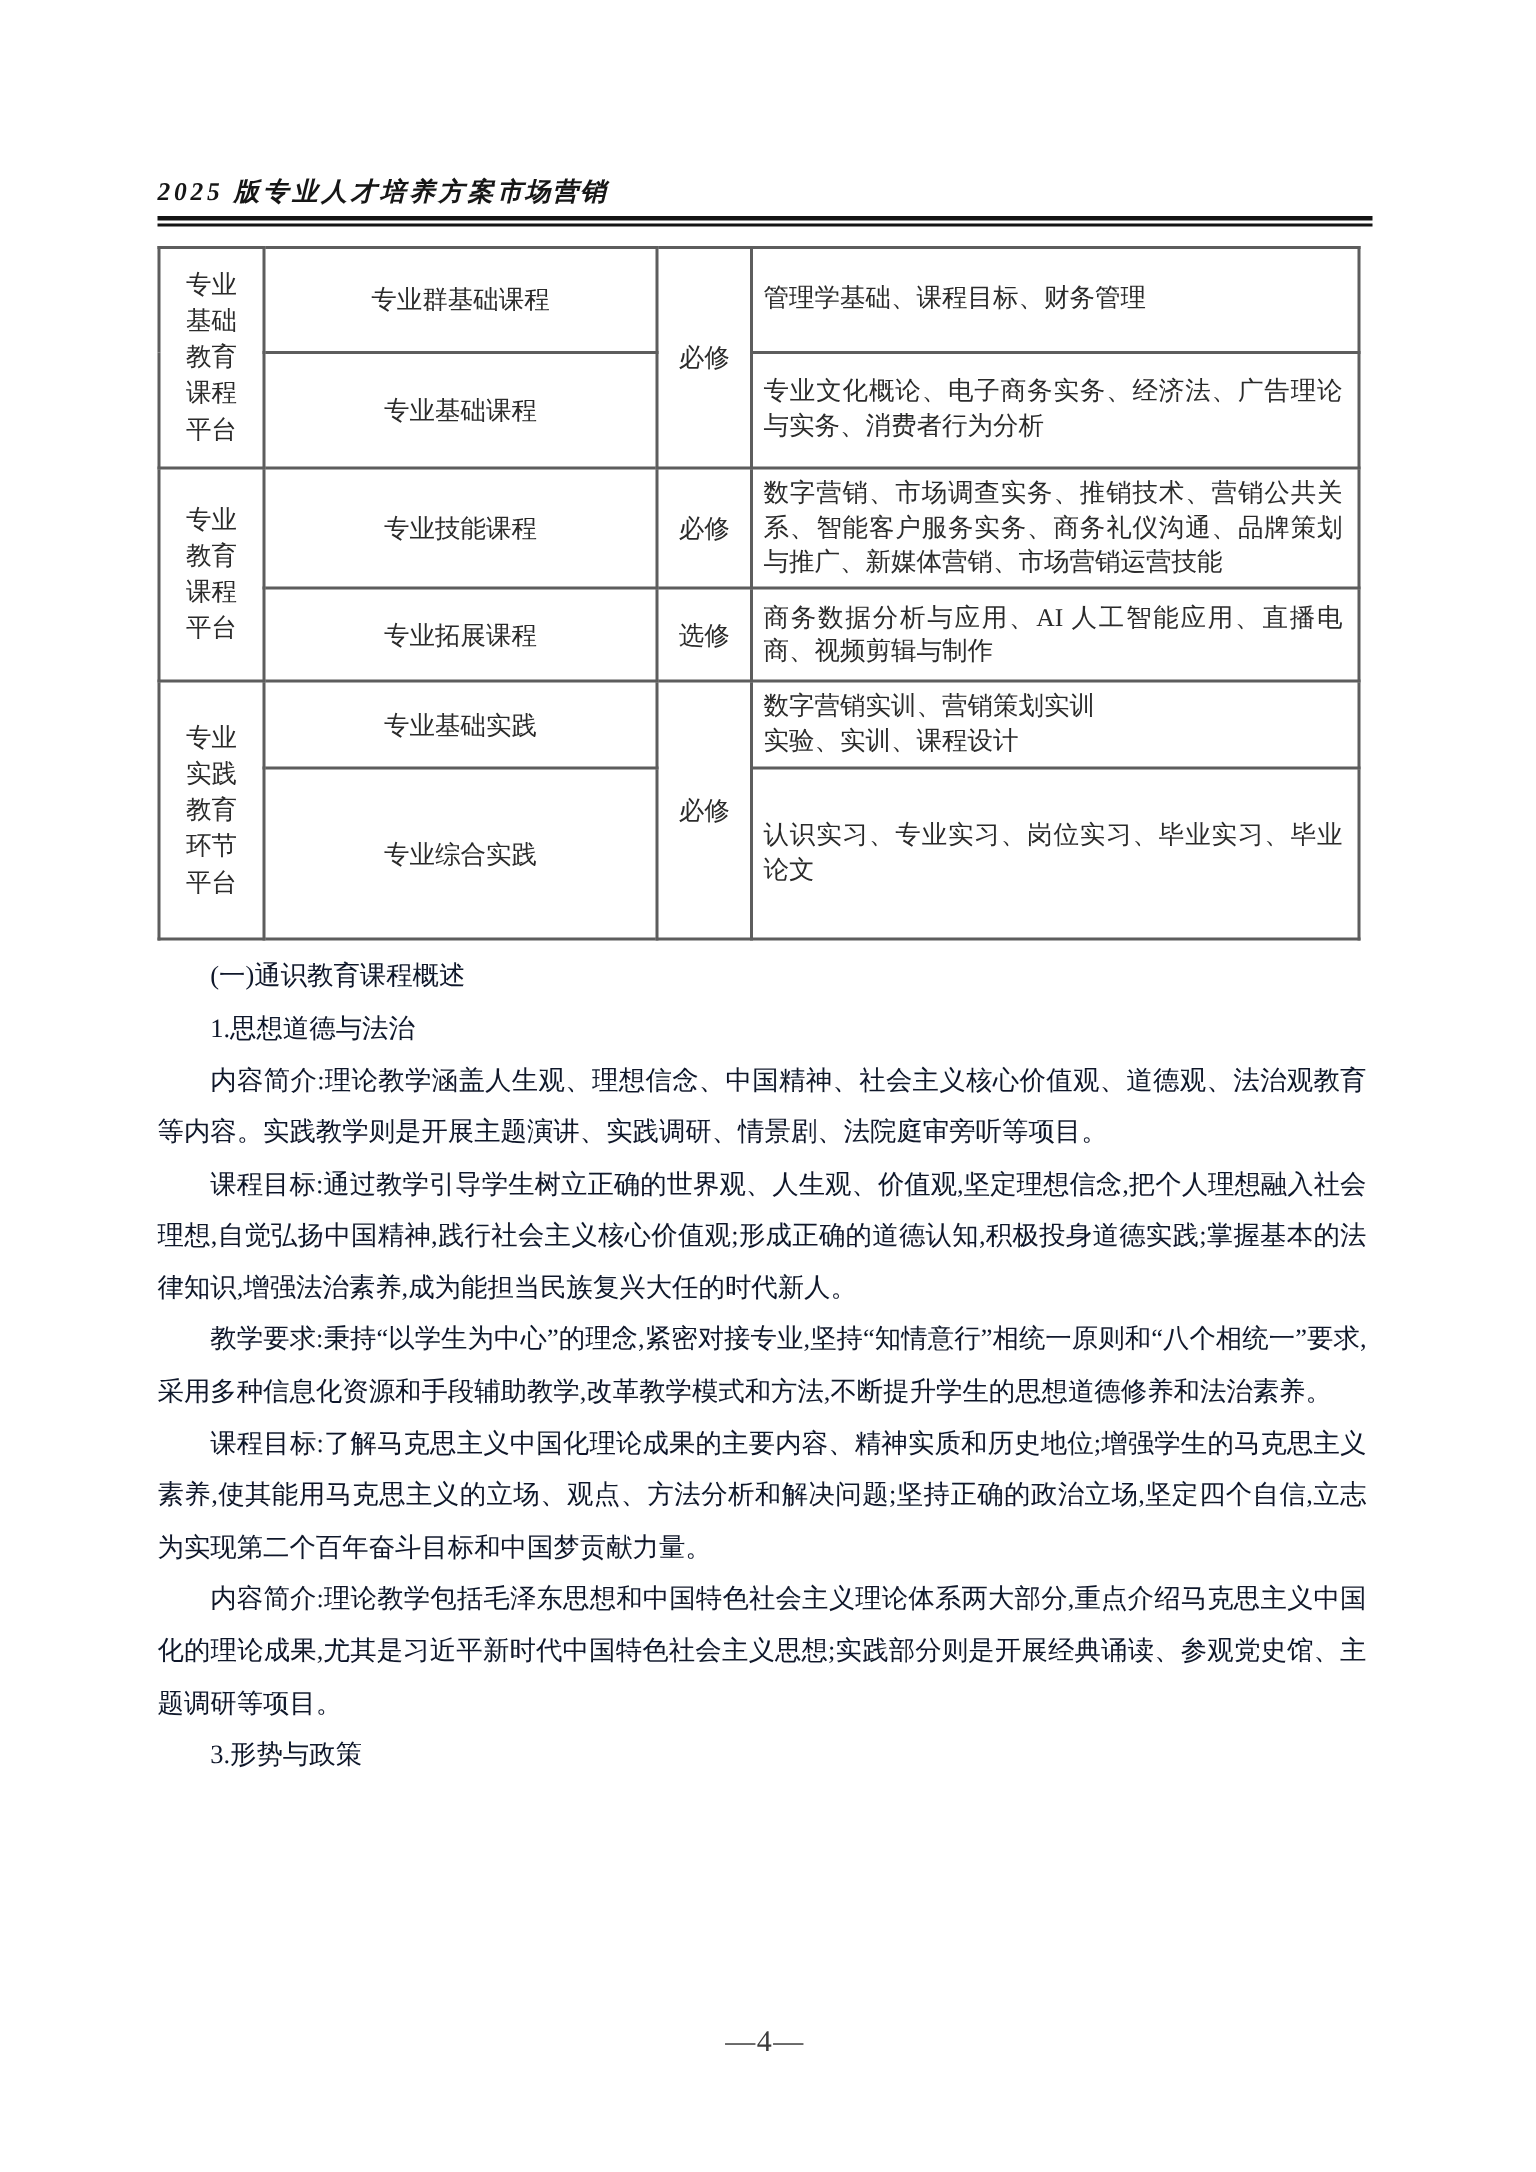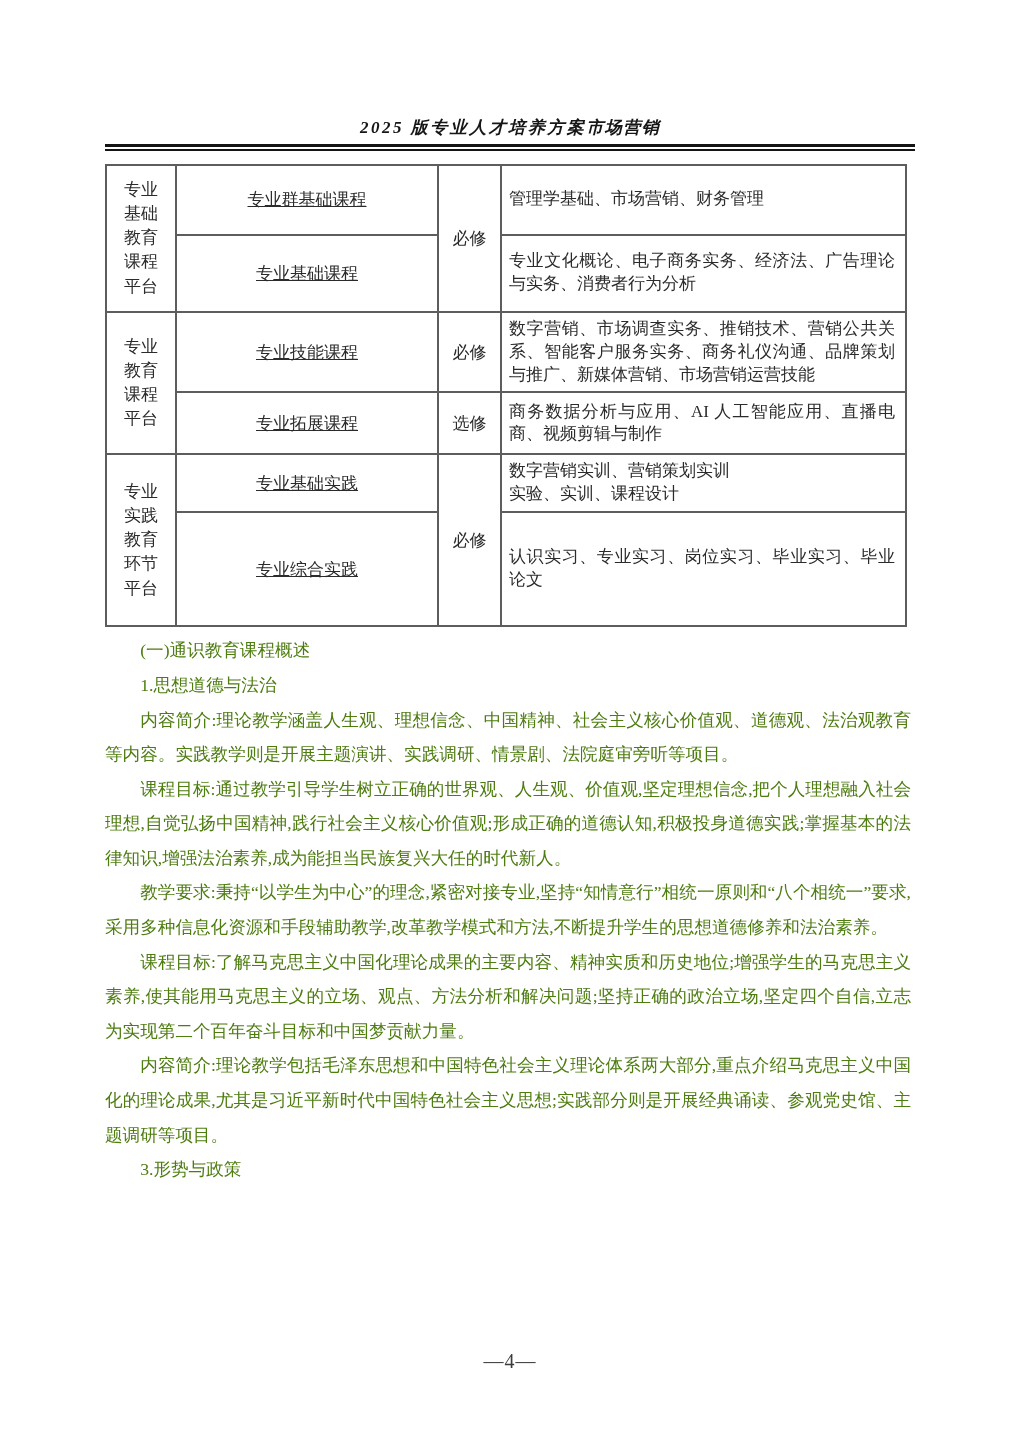--- a/index.html
+++ b/index.html
@@ -13,21 +13,21 @@
     overflow: hidden;
   }
   .content {
     position: absolute;
     left: 105px;
     top: 0;
     width: 810px;
   }
   .page-header {
     display: flex;
-    justify-content: center;
+    justify-content: flex-start;
     align-items: flex-end;
     padding-top: 116px;
     font-weight: bold;
     font-style: italic;
     color: #161616;
   }
   .header-left  { font-size: 17px; letter-spacing: 2.5px; }
   .header-right { font-size: 17px; letter-spacing: 1.5px; }
   .header-rule {
     margin-top: 5px;
@@ -50,21 +50,20 @@
   td.platform {
     text-align: center;
     vertical-align: middle;
     line-height: 1.42;
     padding: 12px 16px;
   }
   td.category {
     text-align: center;
     vertical-align: middle;
     padding: 0 6px;
-    text-decoration: underline;
   }
   td.ctype {
     text-align: center;
     vertical-align: middle;
     padding: 0 2px;
   }
   td.courses {
     text-align: justify;
     vertical-align: middle;
     line-height: 1.35;
@@ -75,21 +74,21 @@
   tr.r2 { height: 65px; }
   tr.r3 { height: 75px; }
   tr.r4 { height: 62px; }
   tr.r5 { height: 53px; }
   tr.r6 { height: 114px; }
   .doc-body {
     margin-top: 6px;
     width: 806px;
     font-size: 17.6px;
     line-height: 34.6px;
-    color: #4d7c0f;
+    color: #0f172a;
   }
   .doc-body p {
     margin: 0;
     text-indent: 2em;
     text-align: justify;
   }
   .page-footer {
     position: absolute;
     left: 105px;
     width: 810px;
@@ -117,21 +116,21 @@
         <col style="width:70px">
         <col style="width:262px">
         <col style="width:63px">
         <col style="width:405px">
       </colgroup>
       <tbody>
         <tr class="r1">
           <td class="platform" rowspan="2">专业基础教育课程平台</td>
           <td class="category">专业群基础课程</td>
           <td class="ctype" rowspan="2">必修</td>
-          <td class="courses">管理学基础、市场营销、财务管理</td>
+          <td class="courses">管理学基础、课程目标、财务管理</td>
         </tr>
         <tr class="r2">
           <td class="category">专业基础课程</td>
           <td class="courses">专业文化概论、电子商务实务、经济法、广告理论与实务、消费者行为分析</td>
         </tr>
         <tr class="r3">
           <td class="platform" rowspan="2">专业教育课程平台</td>
           <td class="category">专业技能课程</td>
           <td class="ctype">必修</td>
           <td class="courses">数字营销、市场调查实务、推销技术、营销公共关系、智能客户服务实务、商务礼仪沟通、品牌策划与推广、新媒体营销、市场营销运营技能</td>

